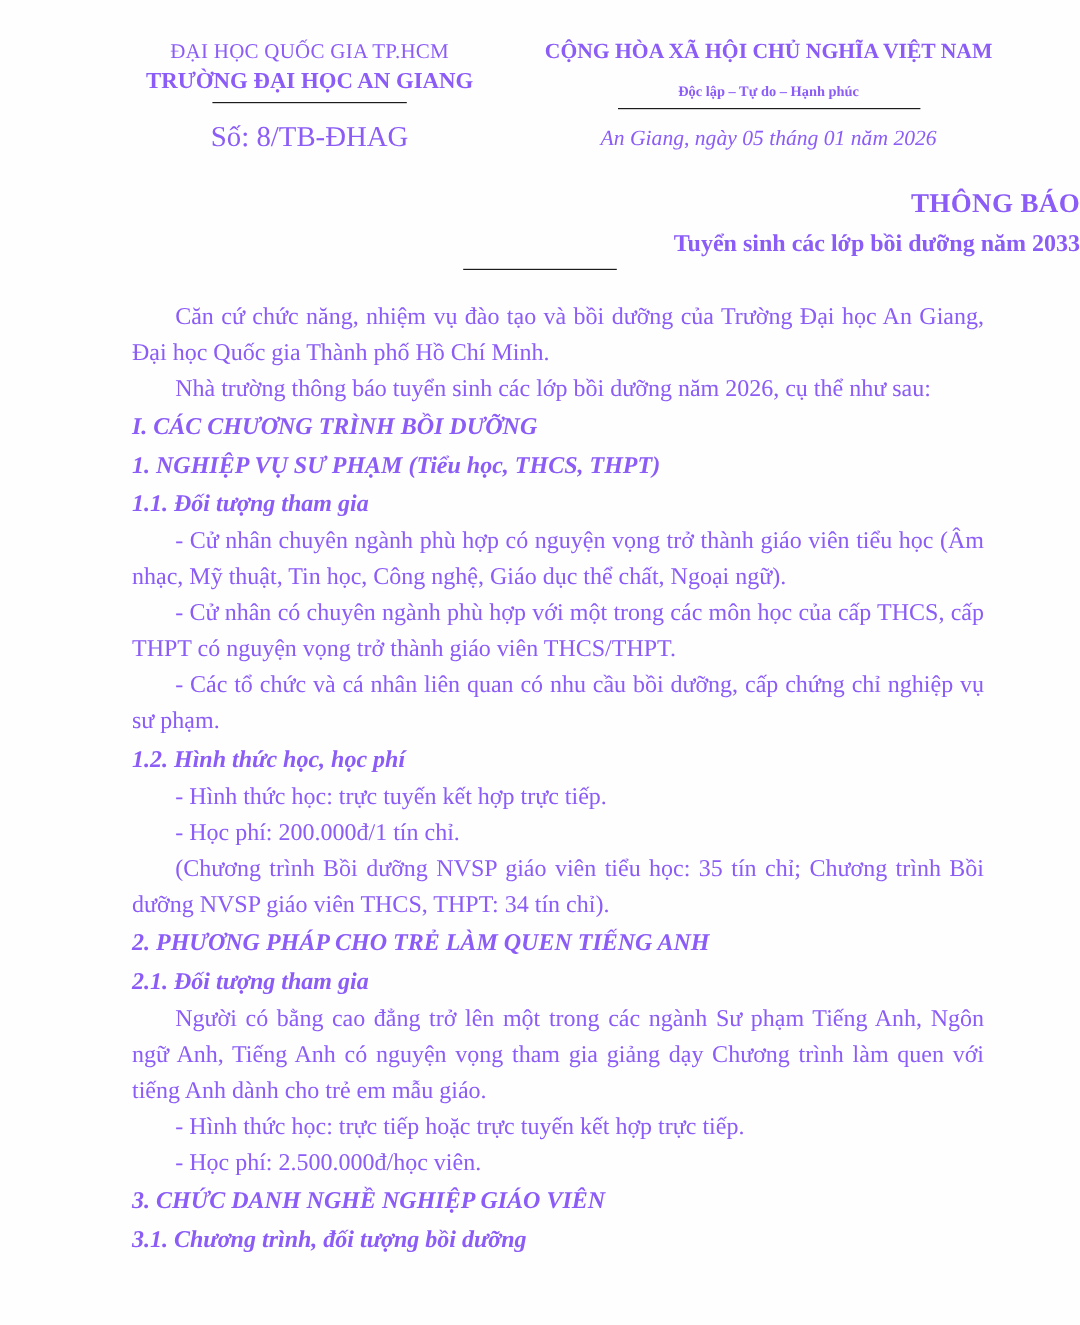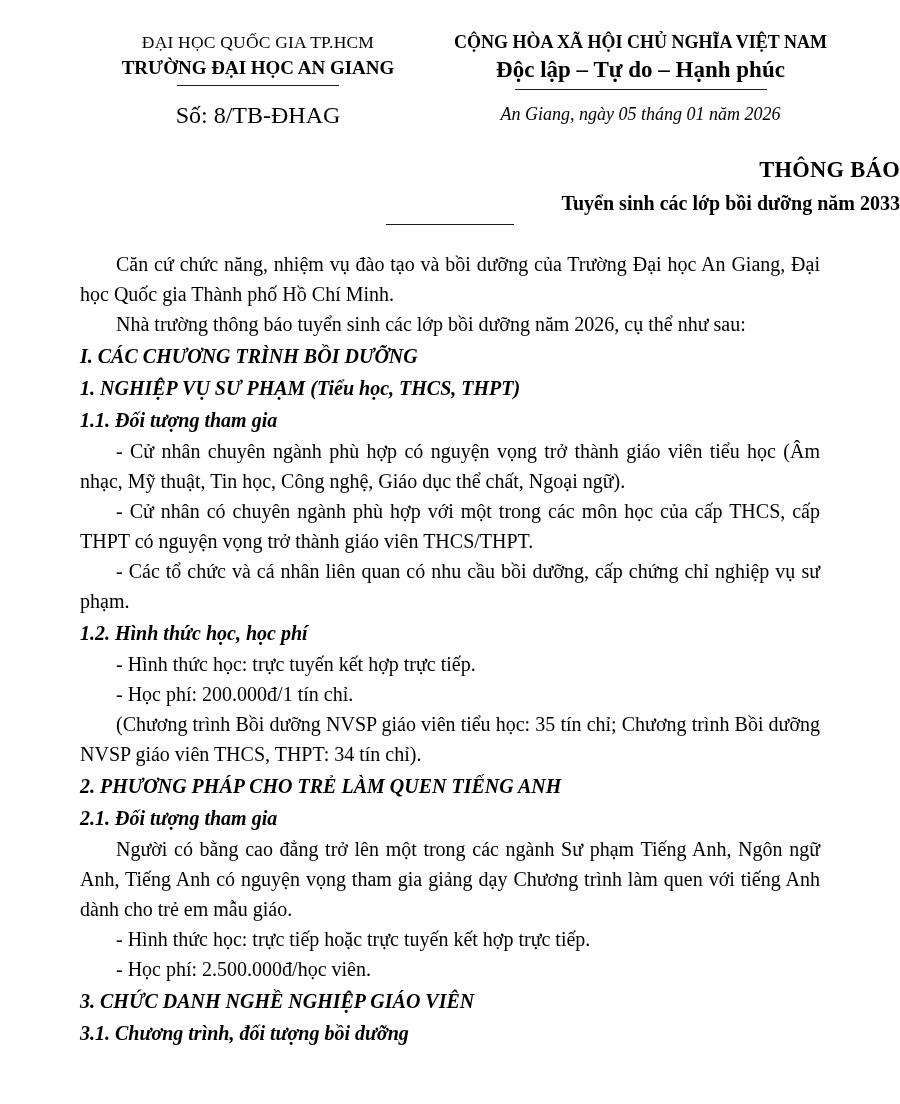--- a/index.html
+++ b/index.html
@@ -2,21 +2,21 @@
 <html><head>
 <meta charset="utf-8">
 <style>
   * { margin: 0; padding: 0; box-sizing: border-box; }
   html, body { background: #e9e9e9; }
   .page {
     width: 900px;
     height: 1104px;
     margin: 0 auto;
     background: #fefefe;
-    color: #000000;
+    color: #8b5cf6;
     font-family: "Liberation Serif", "DejaVu Serif", serif;
     overflow: hidden;
     position: relative;
   }
   
   .doc-header {
     display: flex;
     justify-content: space-between;
     padding: 32px 62px 0 108px;
   }
@@ -33,23 +33,23 @@
     font-weight: bold;
     margin-top: 4px;
     white-space: nowrap;
   }
   .nation-line1 {
     font-size: 18px;
     font-weight: bold;
     white-space: nowrap;
   }
   .nation-line2 {
-    font-size: 23px;
+    font-size: 12px;
     font-weight: bold;
-    margin-top: 4px;
+    margin-top: 16px;
     white-space: nowrap;
   }
   .rule {
     height: 0;
     border-bottom: 1.6px solid #1c1c1c;
     margin: 6px auto 0 auto;
   }
   .rule.org-rule    { width: 162px; }
   .rule.nation-rule { width: 252px; }
   .doc-number {
@@ -75,21 +75,21 @@
     font-weight: bold;
     margin-top: 9px;
   }
   .rule.title-rule {
     width: 128px;
     border-bottom-width: 1.8px;
     margin-top: 9px;
   }
   
   .doc-body {
-    padding: 24px 80px 0 80px;
+    padding: 24px 80px 0 110px;
     font-size: 20px;
     line-height: 30px;
     text-align: justify;
   }
   .doc-body .p { text-indent: 36px; }
   .doc-body .h {
     font-weight: bold;
     text-align: left;
     margin-top: 2px;
     margin-bottom: 1px;

